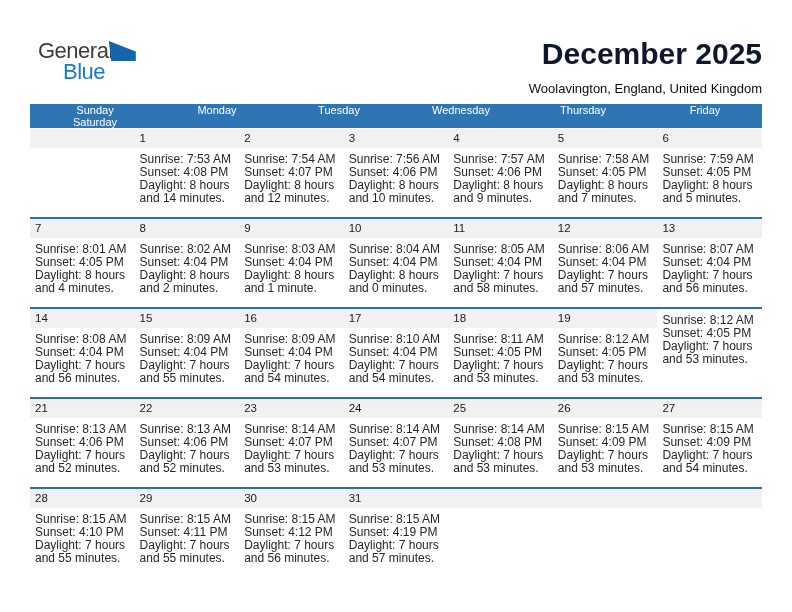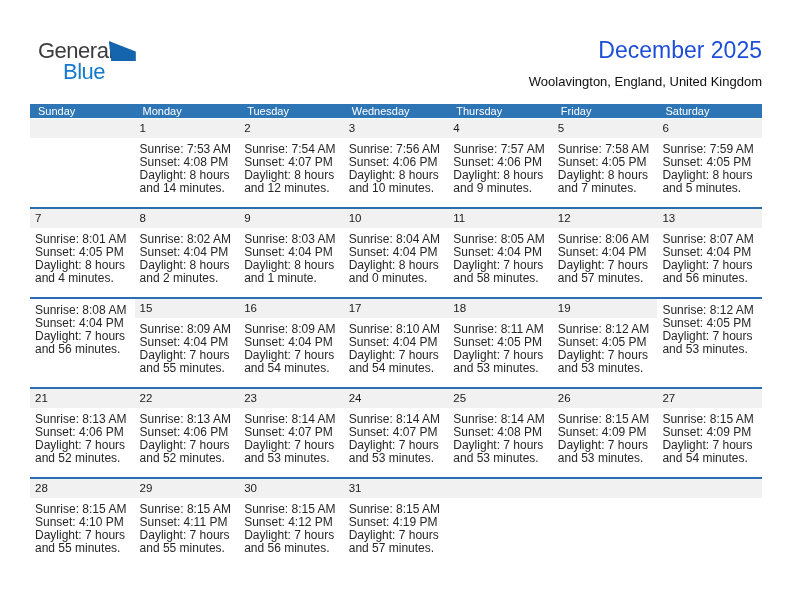--- a/index.html
+++ b/index.html
@@ -23,29 +23,30 @@
     background: #1465ad;
     clip-path: polygon(0 0, 100% 52%, 100% 100%, 9% 100%);
   }
   .logo-blue {
     font-size: 22px; line-height: 20px; color: #1579cc;
     letter-spacing: -0.5px; margin-left: 25px; font-weight: 400;
   }
 
   
   .title-block { position: absolute; top: 37px; right: 30px; text-align: right; }
-  .cal-title { font-size: 23px; color: #1d4ed8; font-weight: 400; }
+  .cal-title { font-size: 30px; color: #0f172a; font-weight: 700; }
   .cal-location { font-size: 13px; color: #0c0c0c; margin-top: 10px; font-weight: 400; }
 
   
   .calendar { position: absolute; left: 30px; top: 104px; width: 732px; }
   .weekday-row {
-    display: grid; grid-template-columns: repeat(7, 1fr);
-    background: #2e75b6; height: 14px; align-items: center;
+    display: grid; grid-template-columns: repeat(6, 1fr);
+    background: #2e75b6; height: 24px; align-items: center;
     margin-bottom: 1px;
+    text-align: center;
   }
   .weekday { color: #ffffff; font-size: 11px; padding-left: 8px; font-weight: 400; }
 
   .week-row {
     display: grid; grid-template-columns: repeat(7, 1fr);
     height: 88px; box-sizing: border-box;
   }
   .week-row ~ .week-row { border-top: 2px solid #2a6db0; height: 90px; }
 
   .cell { overflow: hidden; }
@@ -191,20 +192,21 @@
           <div class="daynum">13</div>
           <div class="details">
             <div>Sunrise: 8:07 AM</div>
             <div>Sunset: 4:04 PM</div>
             <div>Daylight: 7 hours and 56 minutes.</div>
           </div>
         </div>
       </div>
       <div class="week-row">
         <div class="cell">
+          <div class="daynum">14</div>
           <div class="details">
             <div>Sunrise: 8:08 AM</div>
             <div>Sunset: 4:04 PM</div>
             <div>Daylight: 7 hours and 56 minutes.</div>
           </div>
         </div>
         <div class="cell">
           <div class="daynum">15</div>
           <div class="details">
             <div>Sunrise: 8:09 AM</div>

